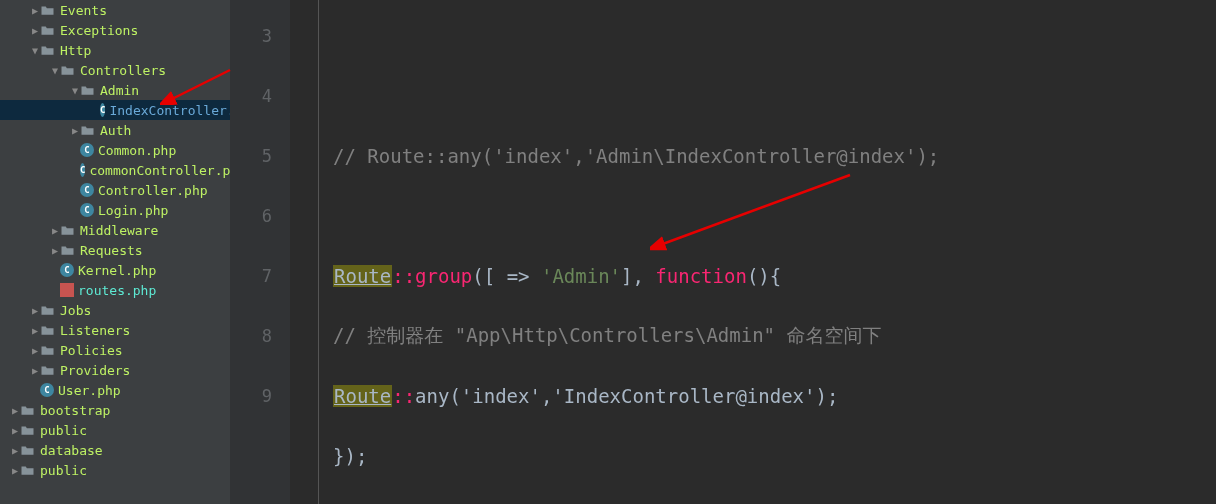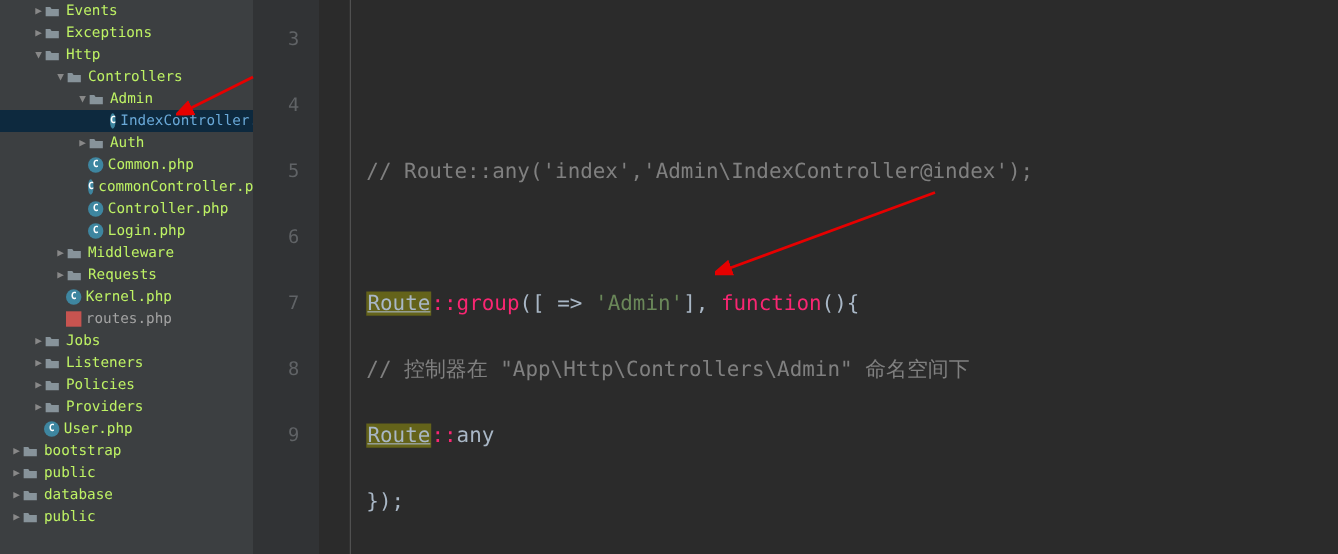--- a/index.html
+++ b/index.html
@@ -58,21 +58,21 @@
   .routes-icon {
     width: 14px; height: 14px;
     background: #c75450;
     display: inline-flex;
     align-items: center;
     justify-content: center;
     margin-right: 4px;
   }
   .label { color: #bef264; }
   .label.selected-text { color: #6aa9d8; }
-  .label.routes-text { color: #a3a3a3; }
+  .label.routes-text { color: #5eead4; }
 
   .editor {
     flex: 1;
     display: flex;
     background: #2b2b2b;
     position: relative;
   }
   .gutter {
     width: 60px;
     background: #313335;
@@ -311,21 +311,21 @@
     <div class="gutter-line">8</div>
     <div class="gutter-line">9</div>
   </div>
   <div class="code-area">
     <div class="code-line"></div>
     <div class="code-line"></div>
     <div class="code-line"><span class="comment">// Route::any('index','Admin\IndexController@index');</span></div>
     <div class="code-line"></div>
     <div class="code-line"><span class="hl-route">Route</span><span class="pink">::</span><span class="pink">group</span><span class="paren">([</span><span class="paren"> =&gt; </span><span class="str">'Admin'</span><span class="paren">], </span><span class="pink">function</span><span class="paren">(){</span></div>
     <div class="code-line">    <span class="comment">// 控制器在 "App\Http\Controllers\Admin" 命名空间下</span></div>
-    <div class="code-line">    <span class="hl-route">Route</span><span class="pink">::</span><span class="callfn">any</span></div>
+    <div class="code-line">    <span class="hl-route">Route</span><span class="pink">::</span><span class="callfn">any</span><span class="paren">('index','IndexController@index');</span></div>
     <div class="code-line"><span class="paren">});</span></div>
   </div>
 
   <svg class="arrow-red" style="left:-70px; top:65px; width:80px; height:40px;">
     <defs>
         <marker id="ah1" markerWidth="10" markerHeight="10" refX="2" refY="3" orient="auto">
           <path d="M0,0 L0,6 L8,3 z" fill="#e60000"></path>
         </marker>
       </defs>
     <line x1="70" y1="5" x2="10" y2="35" stroke="#e60000" stroke-width="2.5" marker-end="url(#ah1)"></line>

